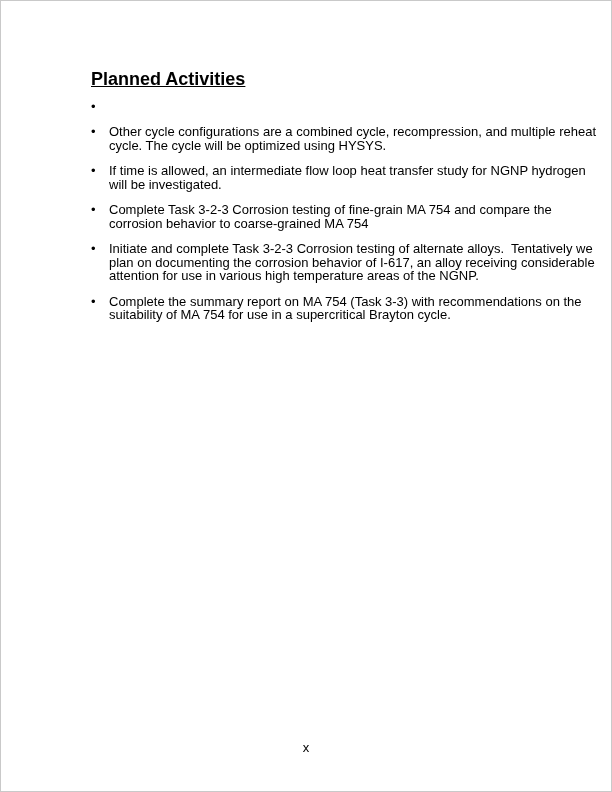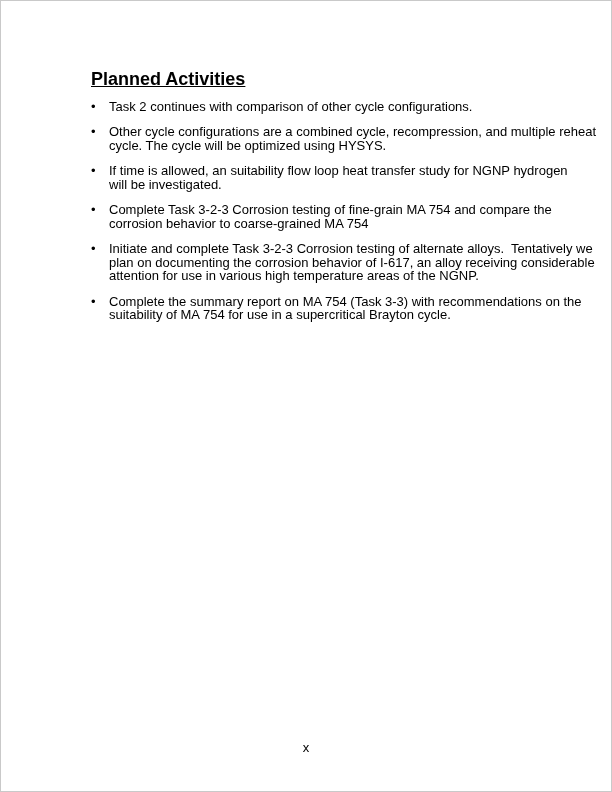--- a/index.html
+++ b/index.html
@@ -61,32 +61,31 @@
 <body>
 
 <div class="page">
 
   <div class="heading">Planned Activities</div>
 
   <div class="bullet-list">
 
     <div class="bullet-item">
       <span class="marker">•</span>
-      <span class="bullet-text">Task 2 continues with comparison of other cycle configurations.</span>
     </div>
 
     <div class="bullet-item">
       <span class="marker">•</span>
       <span class="bullet-text">Other cycle configurations are a combined cycle, recompression, and multiple reheat
 cycle. The cycle will be optimized using HYSYS.</span>
     </div>
 
     <div class="bullet-item">
       <span class="marker">•</span>
-      <span class="bullet-text">If time is allowed, an suitability flow loop heat transfer study for NGNP hydrogen
+      <span class="bullet-text">If time is allowed, an intermediate flow loop heat transfer study for NGNP hydrogen
 will be investigated.</span>
     </div>
 
     <div class="bullet-item">
       <span class="marker">•</span>
       <span class="bullet-text">Complete Task 3-2-3 Corrosion testing of fine-grain MA 754 and compare the
 corrosion behavior to coarse-grained MA 754</span>
     </div>
 
     <div class="bullet-item">

